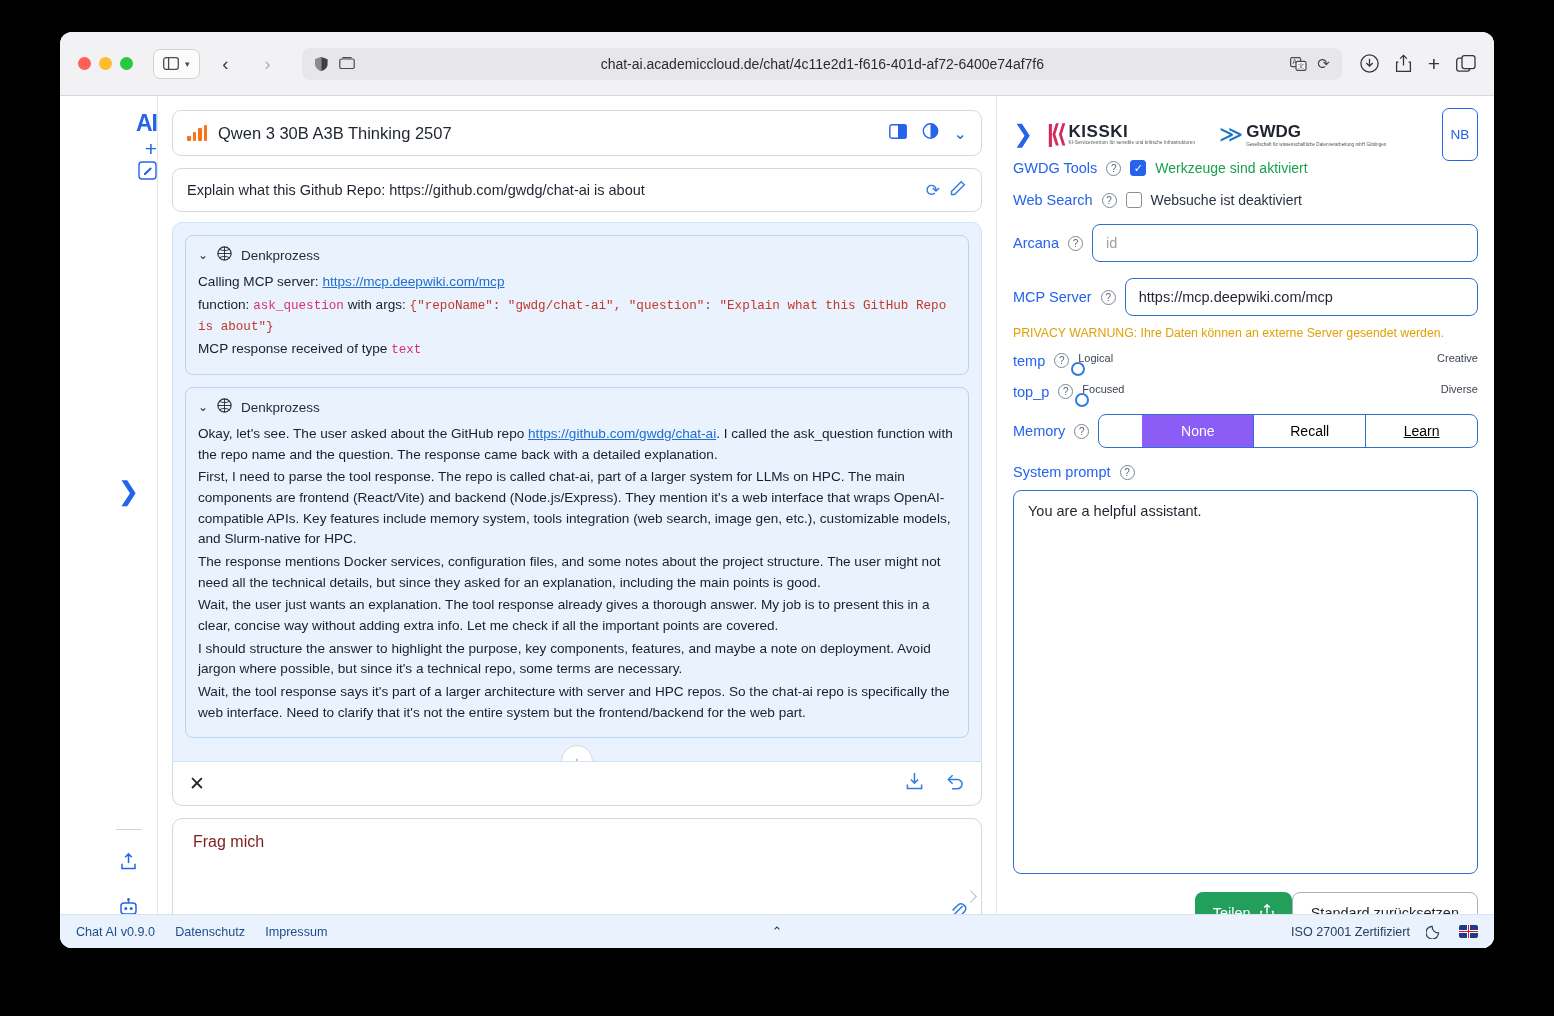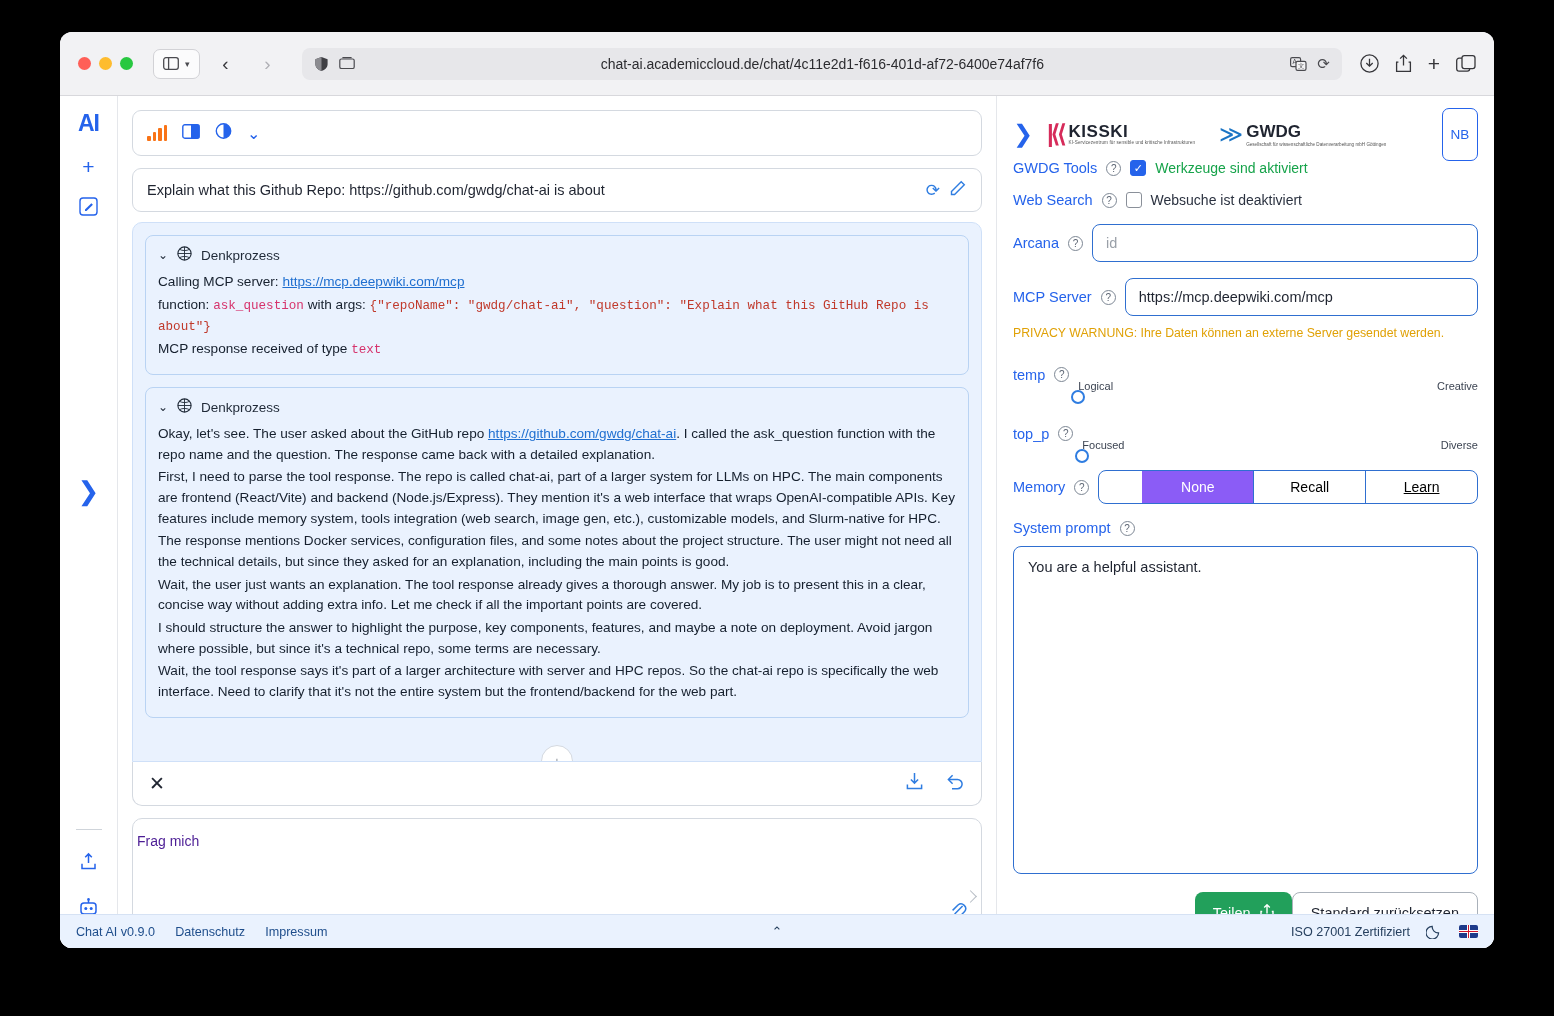--- a/index.html
+++ b/index.html
@@ -85,24 +85,24 @@
     background: #ffffff;
   }
 
   
   .rail {
     width: 58px;
     background: #ffffff;
     border-right: 1px solid #e5e7eb;
     display: flex;
     flex-direction: column;
-    align-items: center;
+    align-items: flex-end;
     padding-top: 14px;
-    gap: 18px;
     position: relative;
+    margin-left: 40px;
   }
   .rail-logo { font-size: 23px; color: #2563eb; font-weight: bold; letter-spacing: -1px; }
   .rail-ic { color: #2563eb; font-size: 21px; cursor: pointer; }
   .rail-bottom {
     position: absolute;
     bottom: 26px; left: 0; right: 0;
     display: flex; flex-direction: column; align-items: center; gap: 22px;
   }
   .rail-sep { width: 26px; height: 1px; background: #cfd4da; }
   .rail-mid { position: absolute; top: 380px; left: 0; right: 0; text-align: center; color: #2563eb; font-size: 26px; }
@@ -209,22 +209,22 @@
     margin-top: 12px;
     margin-bottom: 12px;
     height: 118px;
     border: 1px solid #d4d9e0;
     border-radius: 10px;
     position: relative;
     background: #fff;
     flex: none;
   }
   .composer .ph {
-    position: absolute; left: 4px; top: 14px;
-    font-size: 14px; color: #4c1d95;
+    position: absolute; left: 20px; top: 14px;
+    font-size: 16px; color: #7f1d1d;
   }
   .composer .resize {
     position: absolute; right: 6px; bottom: 34px;
     width: 9px; height: 9px;
     border-right: 1.4px solid #b6bcc4;
     border-bottom: 1.4px solid #b6bcc4;
     transform: rotate(-45deg);
   }
   .composer .clip {
     position: absolute; right: 14px; bottom: 10px;
@@ -292,21 +292,21 @@
     display: flex; align-items: center;
     padding: 0 13px;
     font-size: 14.5px;
     color: #1f2430;
     background: #fff;
   }
   .field.ph { color: #9aa0a8; }
   .warn { color: #e0a106; font-size: 12.3px; margin: -6px 0 12px 0; }
 
   .slider-row { display: flex; align-items: center; gap: 9px; margin-bottom: 14px; }
-  .slider-wrap { flex: 1; margin-top: 28px; }
+  .slider-wrap { flex: 1; }
   .slider-caps { display: flex; justify-content: space-between; font-size: 11px; color: #3c4452; margin-bottom: 5px; }
   .track { height: 4px; background: #c9ced6; border-radius: 3px; position: relative; }
   .knob {
     position: absolute; top: 50%;
     width: 14px; height: 14px; border-radius: 50%;
     background: #fff; border: 2px solid #2f7de1;
     transform: translate(-50%, -50%);
   }
 
   .seg {
@@ -507,20 +507,21 @@
 
     <div class="chat">
 
       <div class="model-bar">
         <span class="bars">
             <i></i>
             <i></i>
             <i></i>
             <i></i>
           </span>
+        <span class="model-name">Qwen 3 30B A3B Thinking 2507</span>
         <span class="model-ic">
           <svg width="18" height="15" viewBox="0 0 18 15">
               <rect x="0.8" y="0.8" width="16.4" height="13.4" rx="2" fill="none" stroke="#2563eb" stroke-width="1.4"></rect>
               <rect x="9" y="0.8" width="8.2" height="13.4" fill="#2563eb"></rect>
             </svg>
         </span>
         <span class="model-ic">
           <svg width="17" height="16" viewBox="0 0 17 16">
               <circle cx="8.5" cy="8" r="7.2" fill="none" stroke="#2563eb" stroke-width="1.4"></circle>
               <path d="M8.5 0.8 A7.2 7.2 0 0 1 8.5 15.2 Z" fill="#2563eb"></path>

